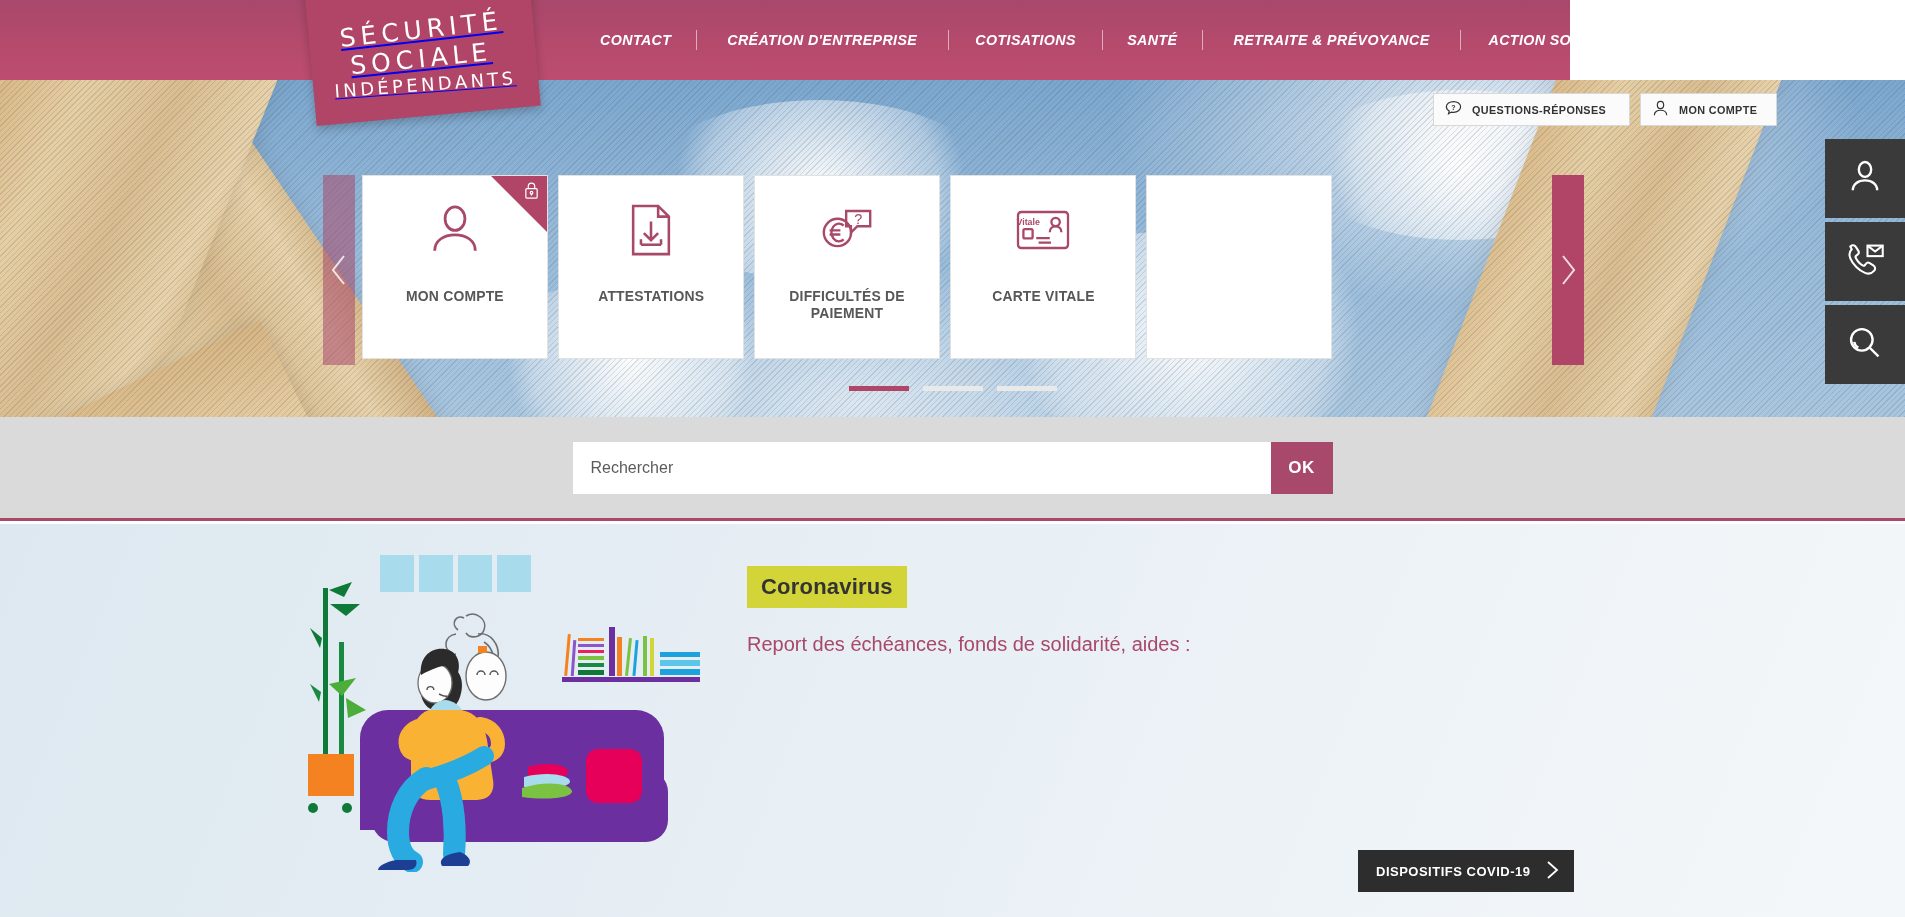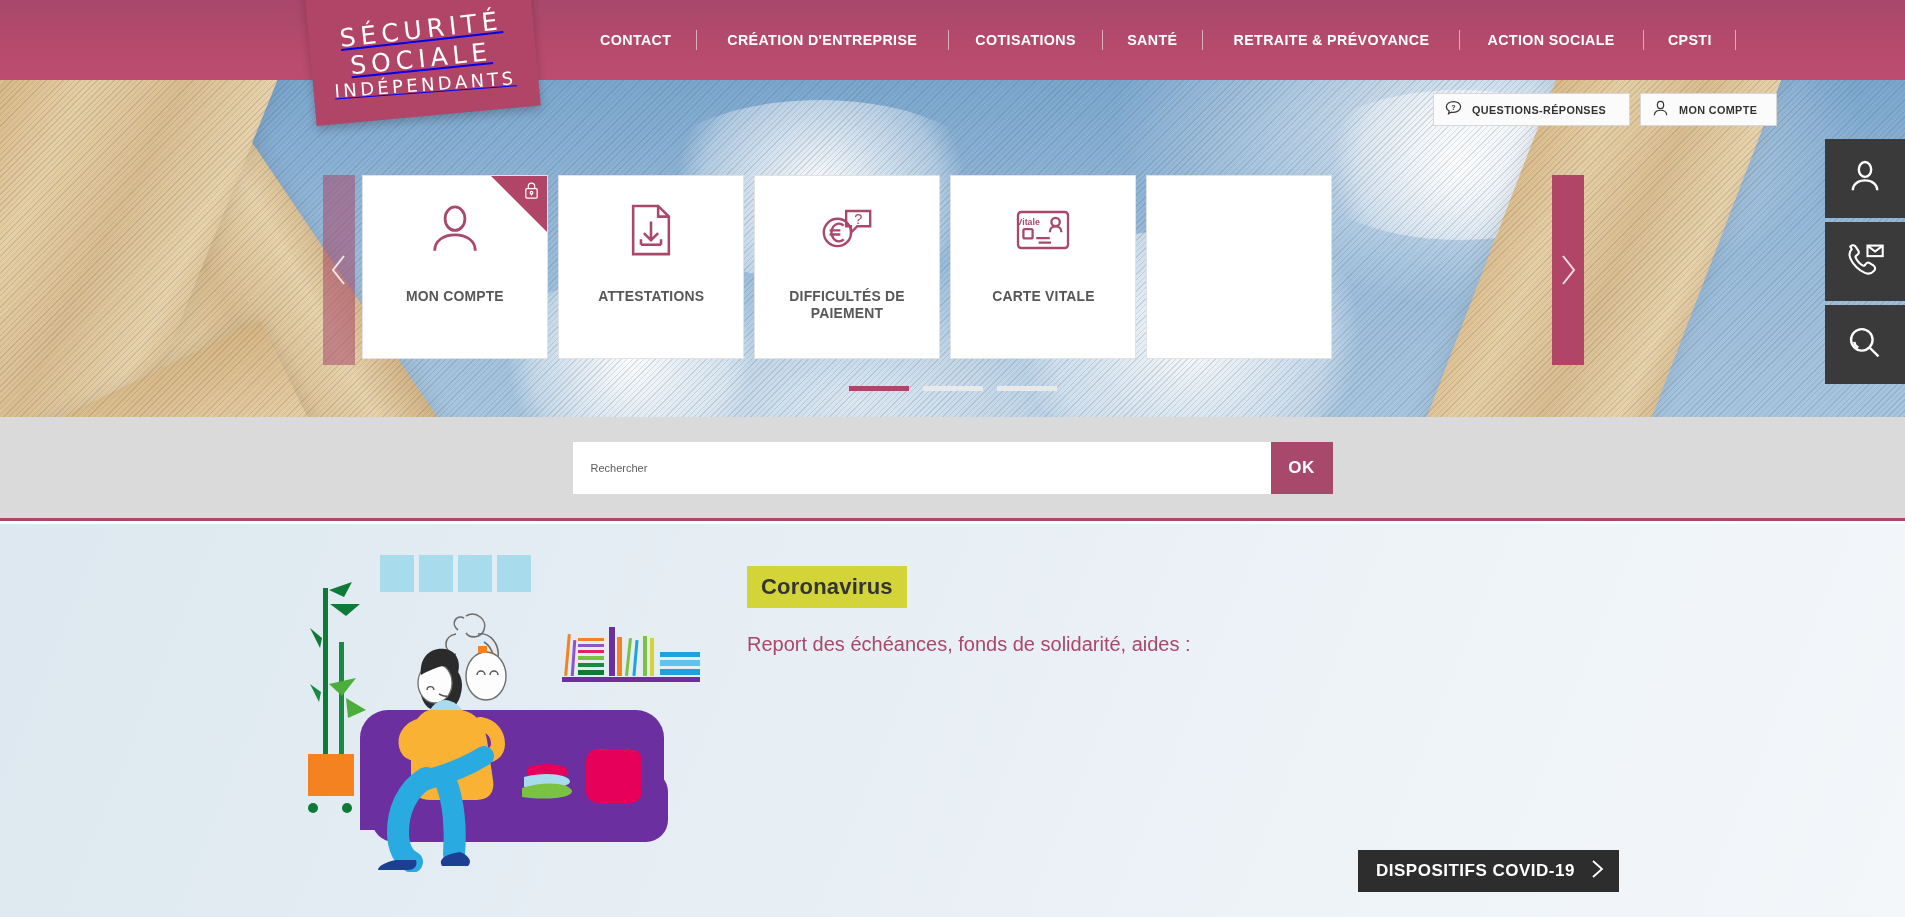--- a/index.html
+++ b/index.html
@@ -11,23 +11,24 @@
     overflow: hidden;
     font-family: "Liberation Sans", sans-serif;
     background: #ffffff;
   }
 
   .page { position: relative; width: 1905px; height: 917px; overflow: hidden; }
 
   
   .topbar {
     position: absolute; top: 0; left: 0;
-    width: 1905px; height: 80px;
+    width: 1570px; height: 80px;
     background: linear-gradient(180deg, #a8486a 0%, #b54a6d 55%, #bc4d70 100%);
     z-index: 40;
+    font-style: italic;
   }
   .nav {
     position: absolute;
     left: 575px; top: 0; height: 80px;
     display: flex; align-items: center;
     gap: 0px;
   }
   .nav-link {
     color: #ffffff;
     font-size: 15.5px;
@@ -212,21 +213,21 @@
     width: 1905px; height: 104px;
     background: #dadada;
     border-bottom: 3px solid #a8486a;
     display: flex; align-items: center; justify-content: center;
   }
   .search-wrap { display: flex; width: 760px; height: 52px; }
   .search-input {
     flex: 1; height: 52px;
     border: none; outline: none;
     background: #ffffff;
-    font-size: 11px; color: #555;
+    font-size: 16px; color: #555;
     padding: 0 18px;
     font-family: "Liberation Sans", sans-serif;
   }
   .search-input::placeholder { color: #5b5b5b; }
   .search-ok {
     width: 62px; height: 52px;
     background: #a8486a; border: none;
     color: #fff; font-size: 17px; font-weight: 700;
     letter-spacing: 0.6px; cursor: pointer;
     font-family: "Liberation Sans", sans-serif;
@@ -261,21 +262,21 @@
     line-height: 1.62;
   }
   .covid-btn {
     position: absolute; left: 1358px; top: 850px;
     height: 42px;
     background: #2d2d2d;
     color: #ffffff;
     display: flex; align-items: center;
     gap: 14px; padding: 0 14px 0 18px;
     border: none; cursor: pointer;
-    font-size: 17px; font-weight: 700; letter-spacing: 0.5px;
+    font-size: 13px; font-weight: 700; letter-spacing: 0.5px;
     font-family: "Liberation Sans", sans-serif;
     z-index: 30;
   }
 </style>
 </head>
 <body>
 
 <div class="page">
 
   <div class="hero">

